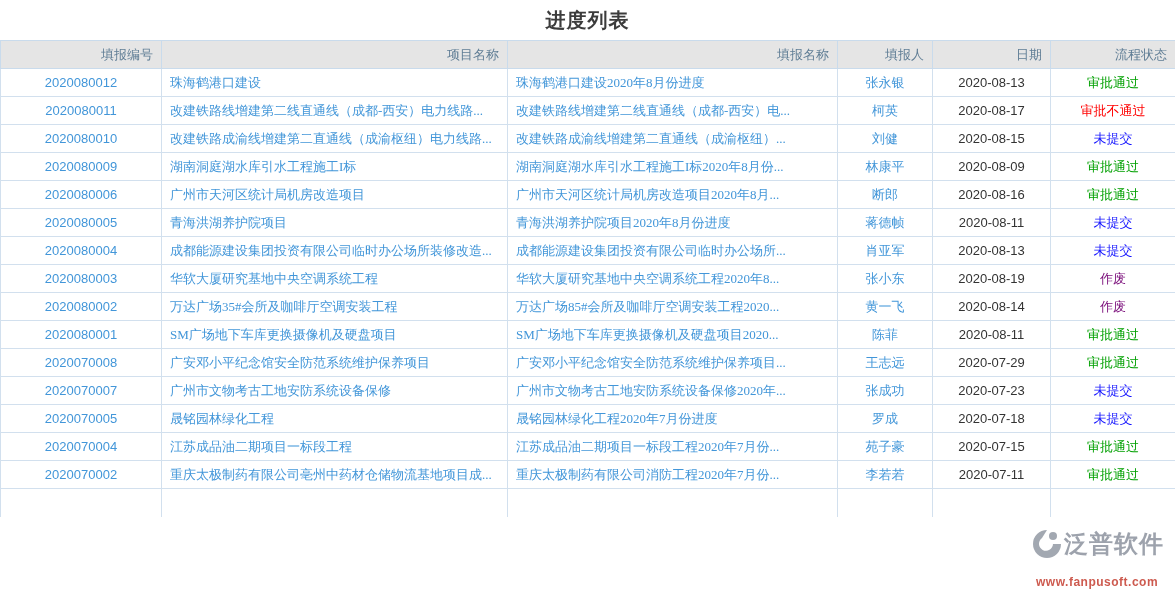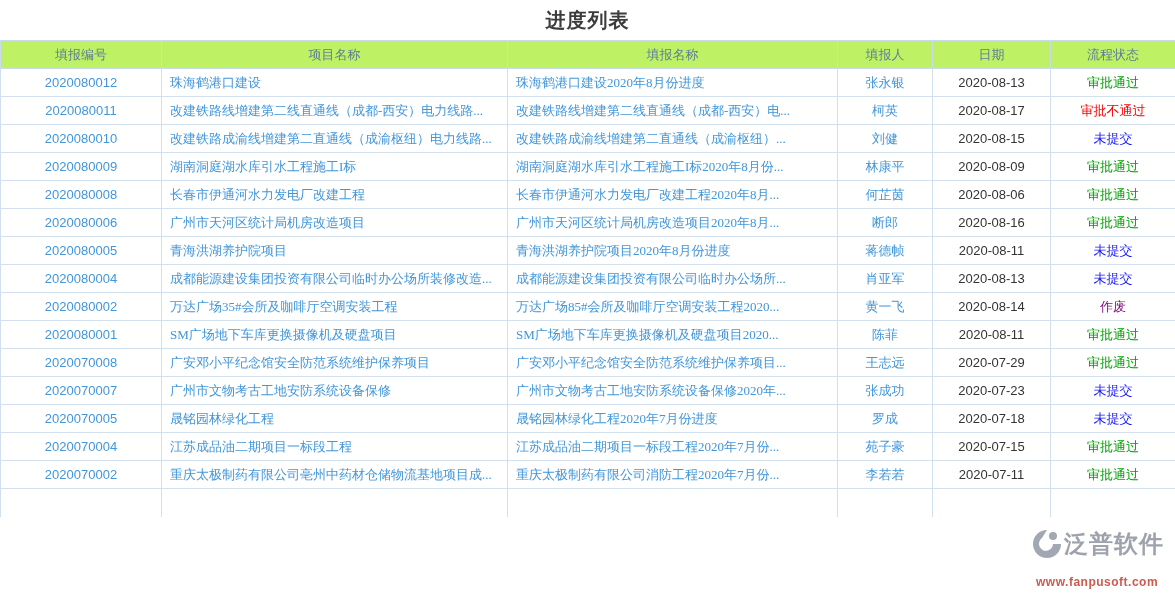--- a/index.html
+++ b/index.html
@@ -10,21 +10,21 @@
   }
   .title-bar{height:40px;display:flex;align-items:center;justify-content:center;border-radius:7px;}
   .page-title{font-size:20px;font-weight:bold;color:#3c3c3c;letter-spacing:1px;}
   table{border-collapse:collapse;table-layout:fixed;width:1175px;}
   th,td{
     height:28px;font-size:13px;padding:0 8px;box-sizing:border-box;
     border:1px solid #d2e0ee;white-space:nowrap;overflow:hidden;
     text-overflow:clip;
   }
   thead th{
-    background:#bef264;color:#5f7d95;font-weight:normal;text-align:center;
+    background:#e5e5e5;color:#5f7d95;font-weight:normal;text-align:right;
     border-color:#c9dbec;
   }
   td{color:#333;}
   td.link{color:#4296d9;cursor:pointer;}
   .c-id,.c-person,.c-date,.c-status{text-align:center;}
   .c-project,.c-report{text-align:left;font-family:Liberation Serif, serif;}
   tr.filler td{border-bottom:none;}
   
   .watermark{
     position:absolute;top:529px;right:1px;width:142px;
@@ -89,28 +89,20 @@
       </tr>
       <tr>
         <td class="c-id link">2020080009</td>
         <td class="c-project link">湖南洞庭湖水库引水工程施工I标</td>
         <td class="c-report link">湖南洞庭湖水库引水工程施工I标2020年8月份...</td>
         <td class="c-person link">林康平</td>
         <td class="c-date">2020-08-09</td>
         <td class="c-status" style="color: rgb(0, 160, 0);">审批通过</td>
       </tr>
       <tr>
-        <td class="c-id link">2020080008</td>
-        <td class="c-project link">长春市伊通河水力发电厂改建工程</td>
-        <td class="c-report link">长春市伊通河水力发电厂改建工程2020年8月...</td>
-        <td class="c-person link">何芷茵</td>
-        <td class="c-date">2020-08-06</td>
-        <td class="c-status" style="color: rgb(0, 160, 0);">审批通过</td>
-      </tr>
-      <tr>
         <td class="c-id link">2020080006</td>
         <td class="c-project link">广州市天河区统计局机房改造项目</td>
         <td class="c-report link">广州市天河区统计局机房改造项目2020年8月...</td>
         <td class="c-person link">断郎</td>
         <td class="c-date">2020-08-16</td>
         <td class="c-status" style="color: rgb(0, 160, 0);">审批通过</td>
       </tr>
       <tr>
         <td class="c-id link">2020080005</td>
         <td class="c-project link">青海洪湖养护院项目</td>
@@ -119,20 +111,28 @@
         <td class="c-date">2020-08-11</td>
         <td class="c-status" style="color: rgb(21, 21, 255);">未提交</td>
       </tr>
       <tr>
         <td class="c-id link">2020080004</td>
         <td class="c-project link">成都能源建设集团投资有限公司临时办公场所装修改造...</td>
         <td class="c-report link">成都能源建设集团投资有限公司临时办公场所...</td>
         <td class="c-person link">肖亚军</td>
         <td class="c-date">2020-08-13</td>
         <td class="c-status" style="color: rgb(21, 21, 255);">未提交</td>
+      </tr>
+      <tr>
+        <td class="c-id link">2020080003</td>
+        <td class="c-project link">华软大厦研究基地中央空调系统工程</td>
+        <td class="c-report link">华软大厦研究基地中央空调系统工程2020年8...</td>
+        <td class="c-person link">张小东</td>
+        <td class="c-date">2020-08-19</td>
+        <td class="c-status" style="color: rgb(123, 15, 123);">作废</td>
       </tr>
       <tr>
         <td class="c-id link">2020080002</td>
         <td class="c-project link">万达广场35#会所及咖啡厅空调安装工程</td>
         <td class="c-report link">万达广场85#会所及咖啡厅空调安装工程2020...</td>
         <td class="c-person link">黄一飞</td>
         <td class="c-date">2020-08-14</td>
         <td class="c-status" style="color: rgb(123, 15, 123);">作废</td>
       </tr>
       <tr>

